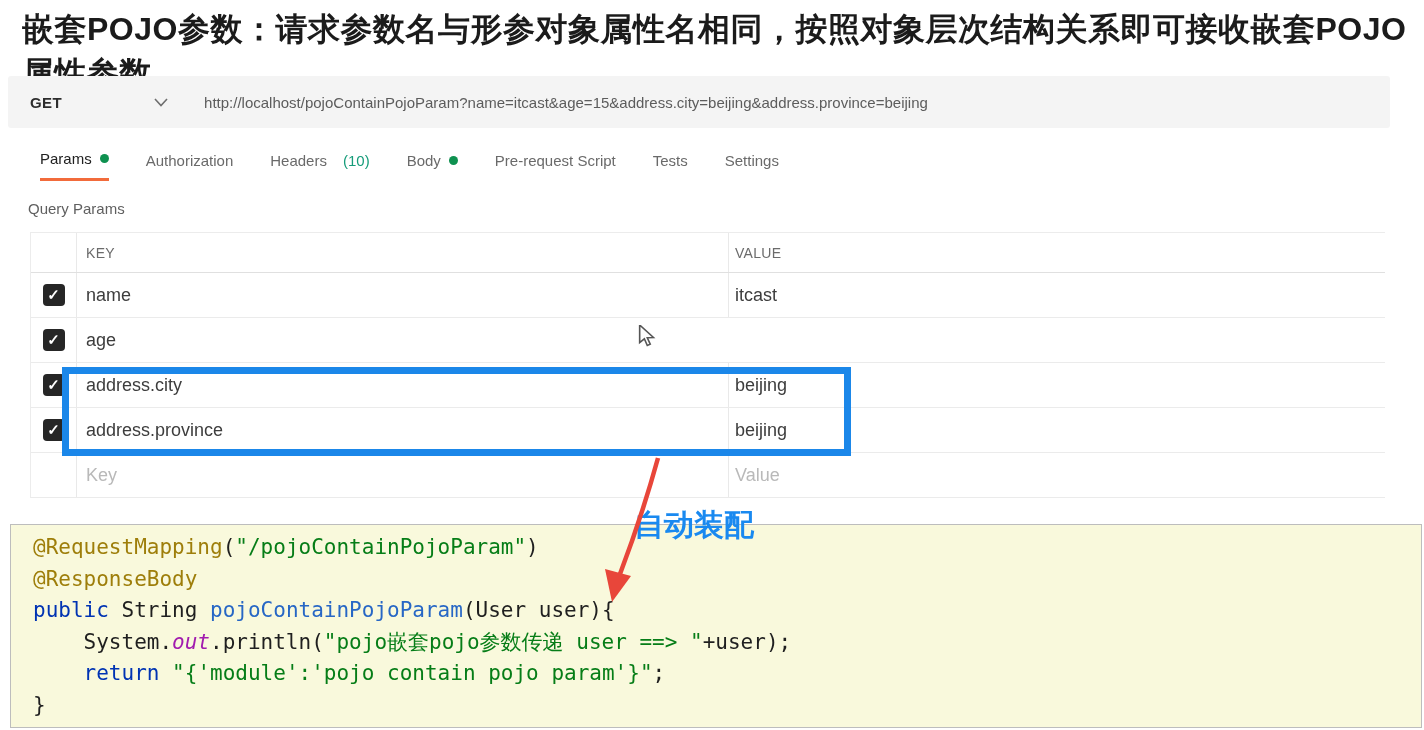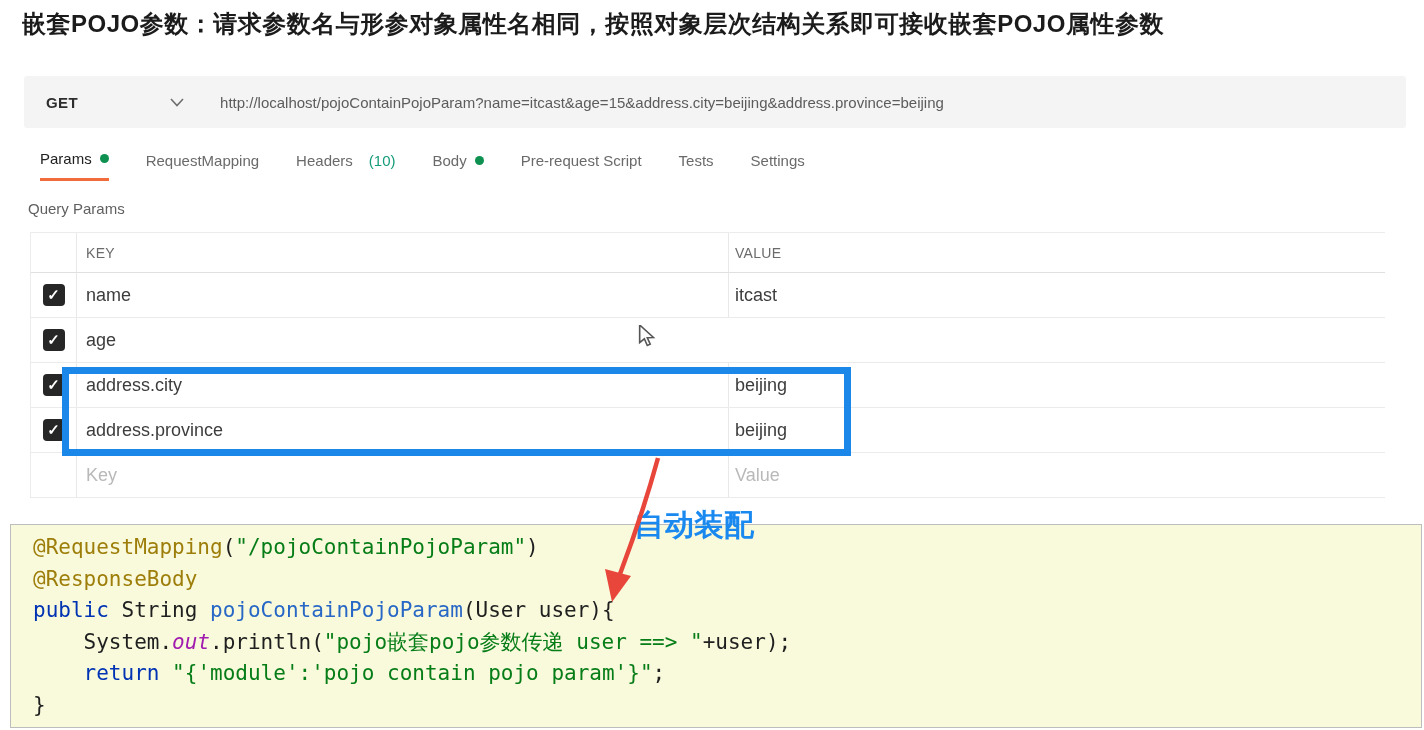--- a/index.html
+++ b/index.html
@@ -1,23 +1,23 @@
 <!DOCTYPE html>
 <html><head>
 <meta charset="utf-8">
 <style>
   * { margin:0; padding:0; box-sizing:border-box; }
   html,body { width:1424px; height:730px; background:#fff; overflow:hidden;
               font-family:"Liberation Sans", sans-serif; position:relative; }
 
   .page-title { position:absolute; left:22px; top:8px; width:1390px;
-                font-size:24px; font-weight:700; color:#1b1b1b; letter-spacing:0.5px; }
-
-  
-  .url-bar { position:absolute; left:24px; top:76px; width:1382px; height:52px;
+                font-size:32px; font-weight:700; color:#1b1b1b; letter-spacing:0.5px; }
+
+  
+  .url-bar { position:absolute; left:8px; top:76px; width:1382px; height:52px;
              background:#f4f4f4; border-radius:3px; display:flex; align-items:center; }
   .method { margin-left:22px; font-size:15px; font-weight:700; color:#2d2d2d; letter-spacing:0.4px; }
   .chevron { margin-left:92px; color:#6e6e6e; display:flex; align-items:center; }
   .url-text { margin-left:36px; font-size:15px; color:#5c5c5c; white-space:nowrap; }
 
   
   .tabs { position:absolute; left:20px; top:150px; display:flex; gap:37px; }
   .tab { font-size:15px; color:#6a6a6a; padding-bottom:11px; cursor:pointer;
          display:flex; align-items:center; }
   .tab.active { color:#212121; border-bottom:3px solid #f26b3b;margin-left:20px; }
@@ -81,21 +81,21 @@
   </span>
   <span class="url-text">http://localhost/pojoContainPojoParam?name=itcast&amp;age=15&amp;address.city=beijing&amp;address.province=beijing</span>
 </div>
 
 <div class="tabs">
     <div class="tab active">
       <span>Params</span>
       <span class="dot"></span>
     </div>
     <div class="tab">
-      <span>RequestMapping</span>
+      <span>Authorization</span>
     </div>
     <div class="tab">
       <span>Headers</span>
       <span class="tab-count">(10)</span>
     </div>
     <div class="tab">
       <span>Body</span>
       <span class="dot"></span>
     </div>
     <div class="tab">

